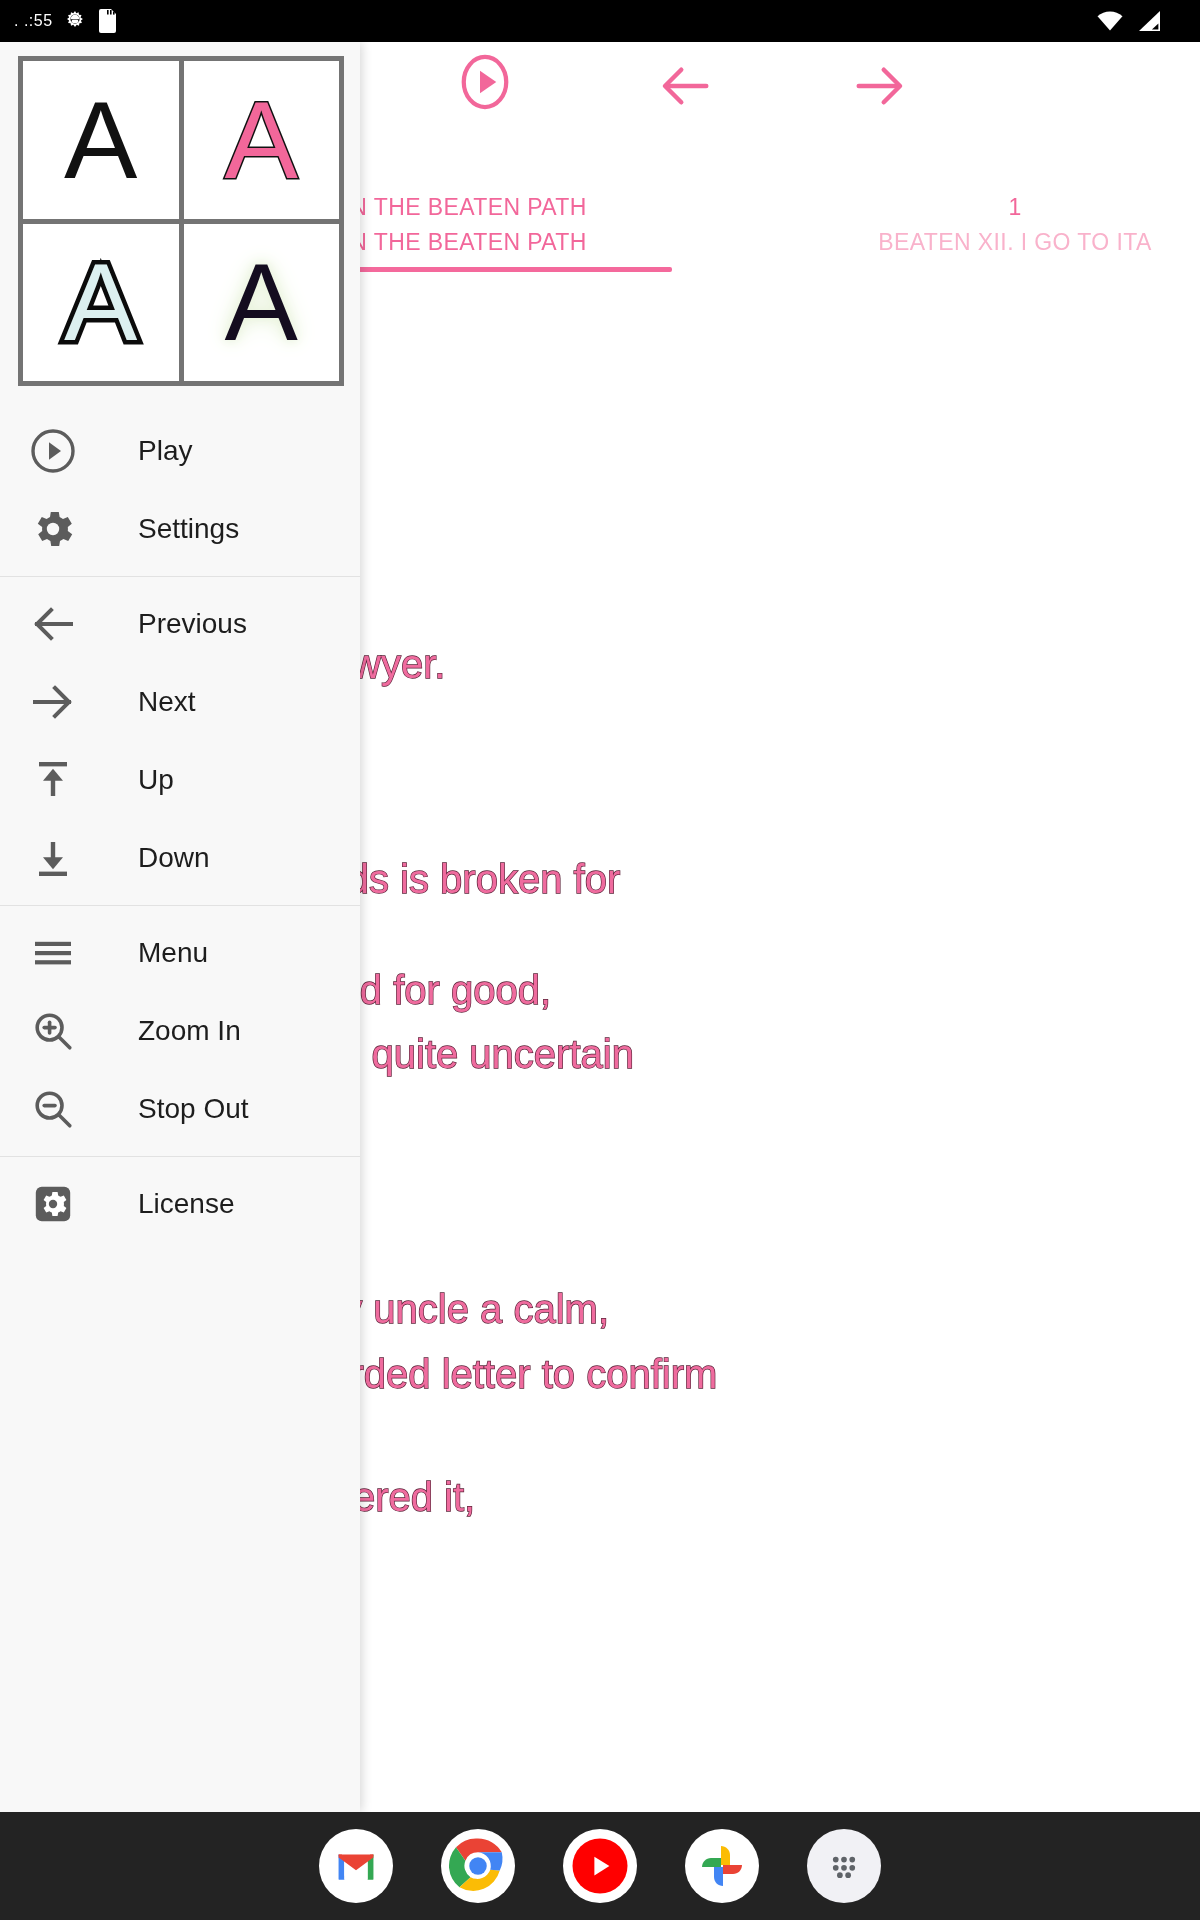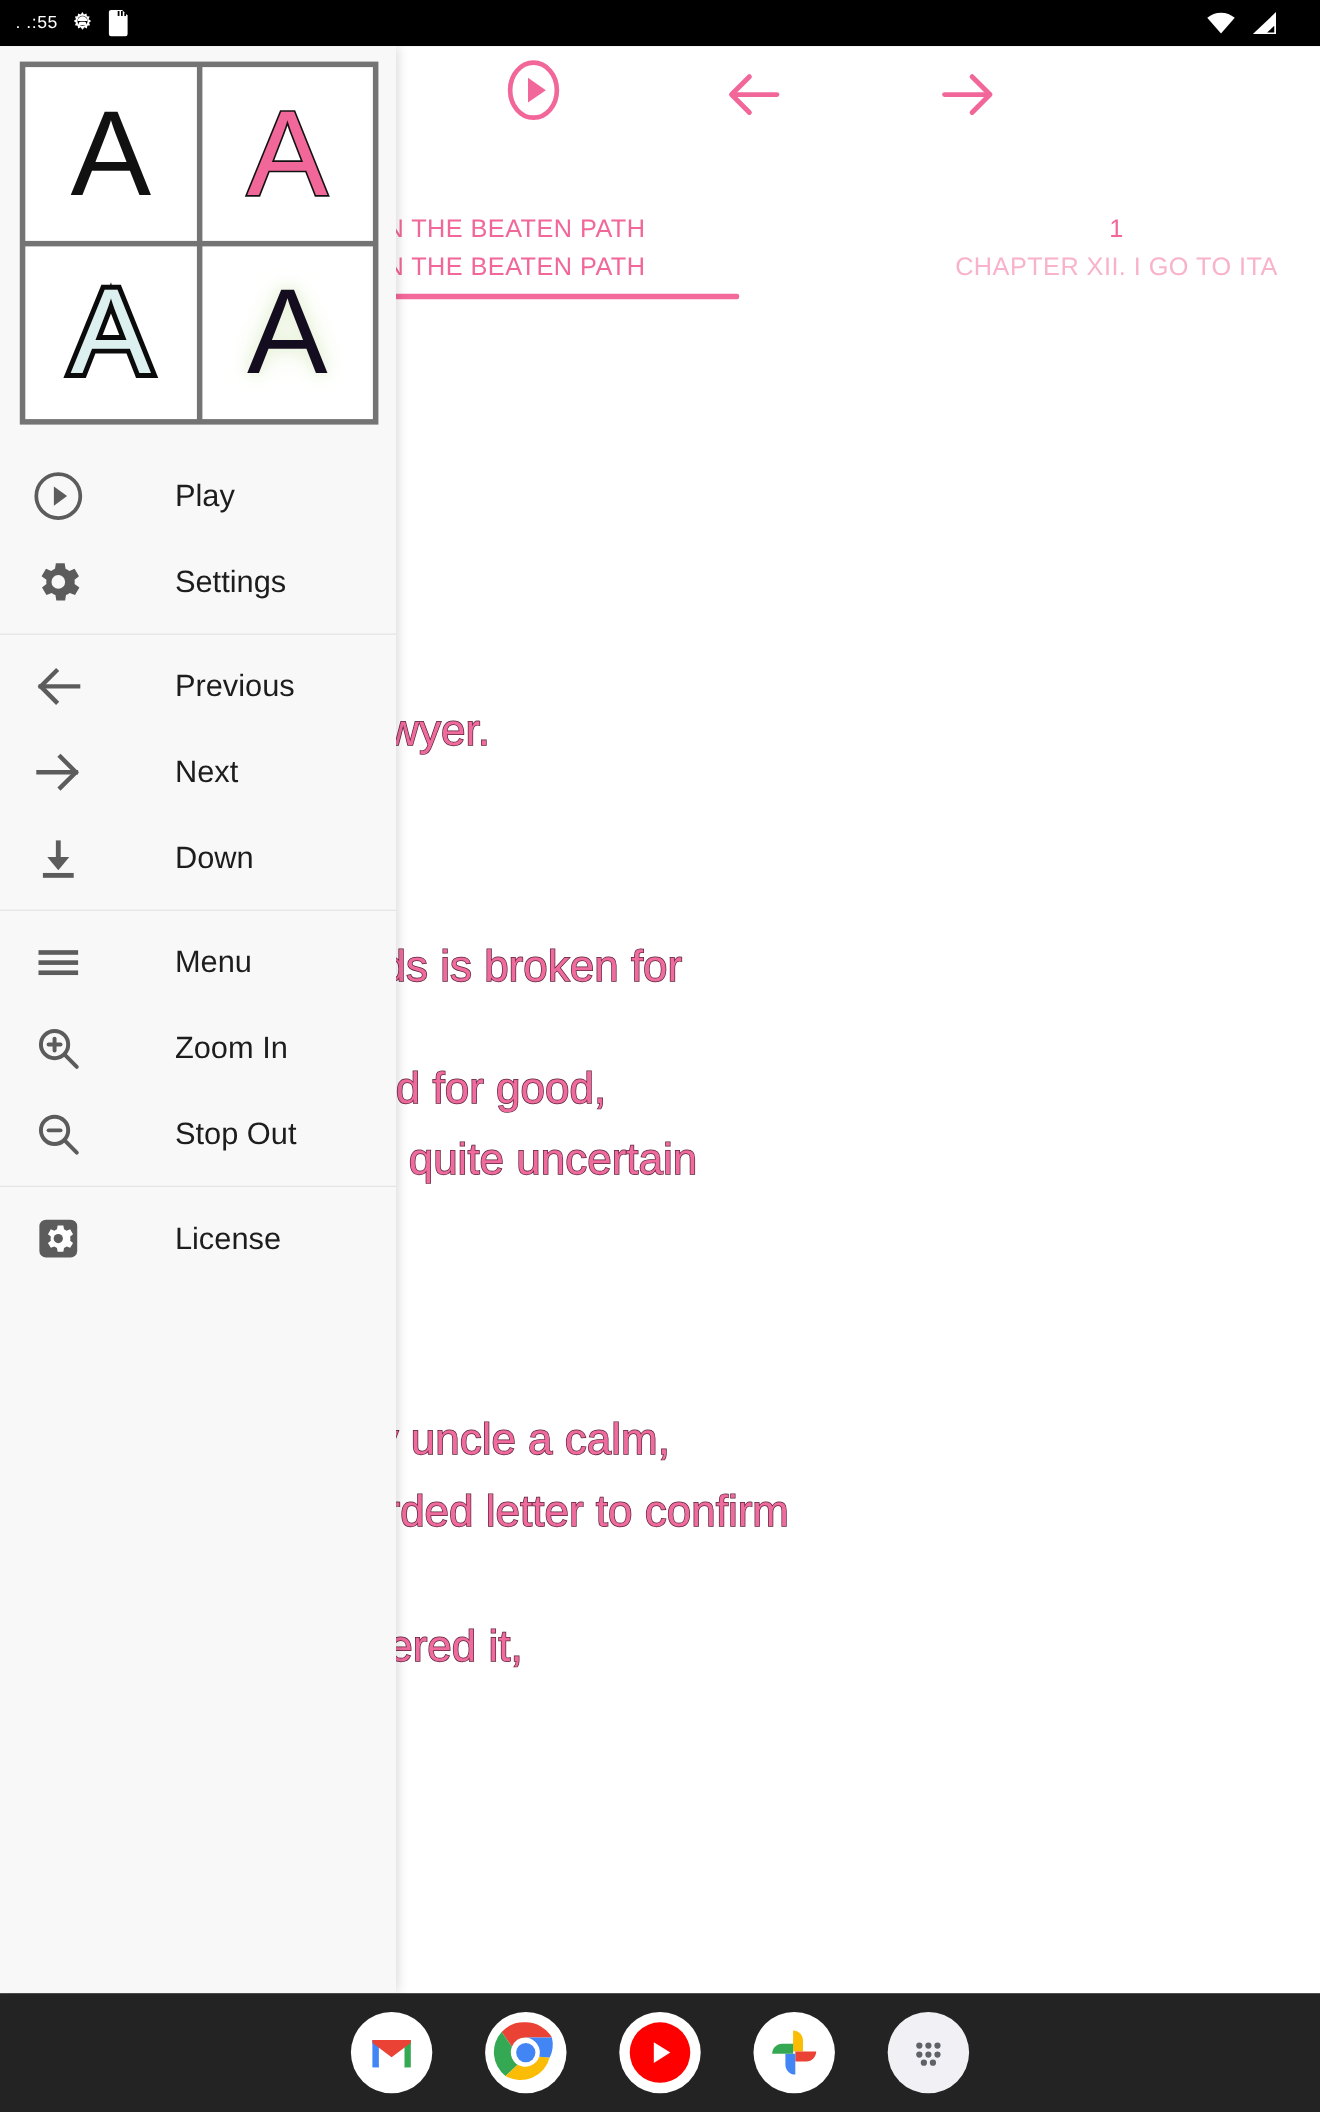--- a/index.html
+++ b/index.html
@@ -87,21 +87,21 @@
   .g-blue   { color: #dcf0f0; -webkit-text-stroke: 9px #0b0b0b; paint-order: stroke fill; }
   .g-glow   { color: #140c1f; text-shadow: 0 0 16px #e9f3dc, 0 0 26px #e9f3dc, 0 0 9px #eef6e3; }
 
   .menu-list { padding-top: 26px; }
   .menu-item {
     display: flex; align-items: center; height: 78px; padding-left: 26px;
     cursor: default;
   }
   .mi-icon { width: 54px; display: flex; align-items: center; justify-content: center; }
   .mi-label {
-    margin-left: 79px; font-size: 28px; color: #1d1d1d;
+    margin-left: 58px; font-size: 28px; color: #1d1d1d;
     font-family: "Liberation Sans", sans-serif;
   }
   .divider { height: 1px; background: #e2e2e2; margin: 8px 0 8px 0; }
 
   
   .dock {
     position: absolute; left: 0; bottom: 0; width: 1200px; height: 108px;
     background: #232323;
     display: flex; align-items: center; justify-content: center; gap: 48px;
   }
@@ -176,21 +176,21 @@
     </div>
 
     <div class="reader-headrow">
       <div class="head-left-col">
         <div class="crumb">APTER XI. IN THE BEATEN PATH</div>
         <div class="crumb">APTER XI. IN THE BEATEN PATH</div>
         <div class="crumb-underline"></div>
       </div>
       <div class="head-right-col">
         <div class="crumb center">1</div>
-        <div class="crumb faint center">CHAPTER XII. I GO TO ITA</div>
+        <div class="crumb faint center">BEATEN XII. I GO TO ITA</div>
       </div>
     </div>
 
     <div class="page-body">
       <div style="height:300px"></div>
       <div class="para" style="padding-left:352px">wyer.</div>
       <div class="para sp" style="padding-left:140px;margin-top:150px">the Mouillards is broken for</div>
       <div class="para sp" style="padding-left:282px">eated for good,</div>
       <div class="para" style="padding-left:118px">or good—and quite uncertain</div>
       <div class="para sp" style="padding-left:320px;margin-top:190px">ny uncle a calm,</div>
@@ -258,20 +258,32 @@
           <svg width="48" height="48" viewBox="0 0 24 24">
             <g stroke="#5c5c5c" stroke-width="2" fill="none" stroke-linecap="square" stroke-linejoin="miter">
               <line x1="3" y1="12" x2="20" y2="12"></line>
               <polyline points="13,5 20,12 13,19"></polyline>
             </g>
           </svg>
         </span>
         <span class="mi-label">Next</span>
       </div>
 
+      <div class="menu-item">
+        <span class="mi-icon">
+          <svg width="48" height="48" viewBox="0 0 24 24">
+            <g fill="#5c5c5c">
+              <rect x="5" y="3" width="14" height="2.2"></rect>
+              <rect x="10.9" y="9" width="2.2" height="11"></rect>
+              <path d="M12 6.4l5 6h-10z"></path>
+            </g>
+          </svg>
+        </span>
+        <span class="mi-label">Up</span>
+      </div>
 
       <div class="menu-item">
         <span class="mi-icon">
           <svg width="48" height="48" viewBox="0 0 24 24">
             <g fill="#5c5c5c">
               <rect x="5" y="18.8" width="14" height="2.2"></rect>
               <rect x="10.9" y="4" width="2.2" height="11"></rect>
               <path d="M12 17.6l-5-6h10z"></path>
             </g>
           </svg>

